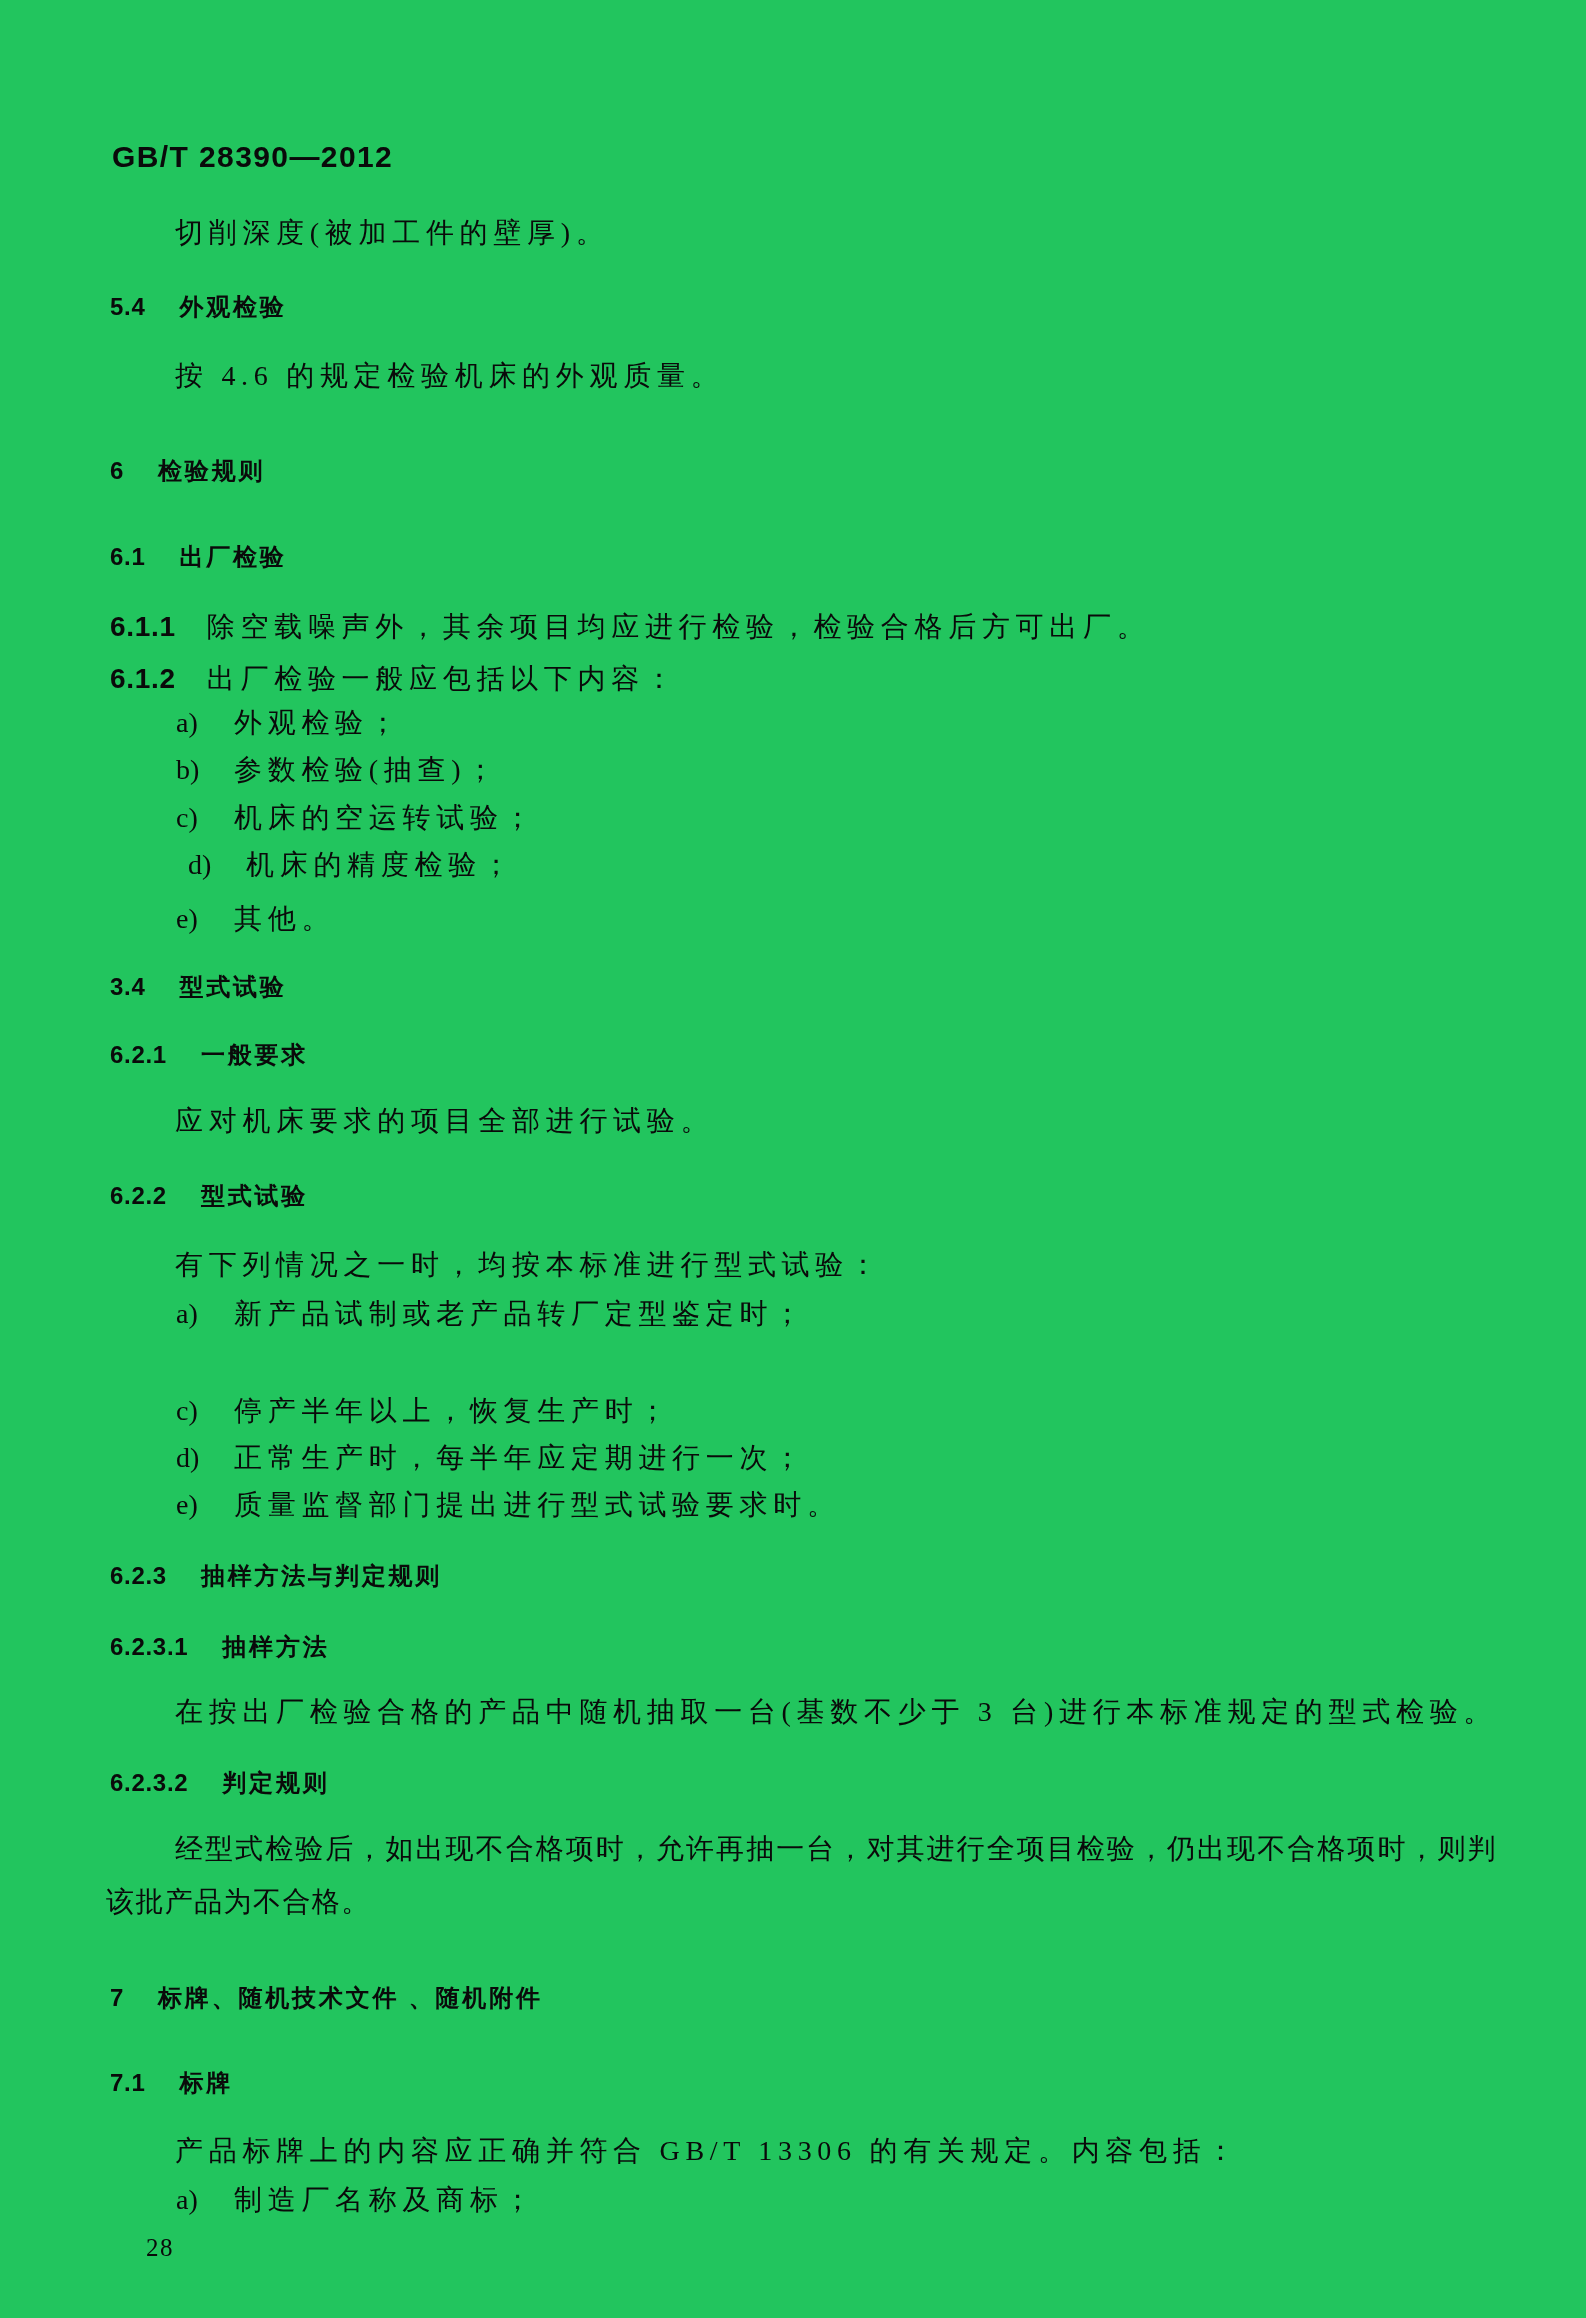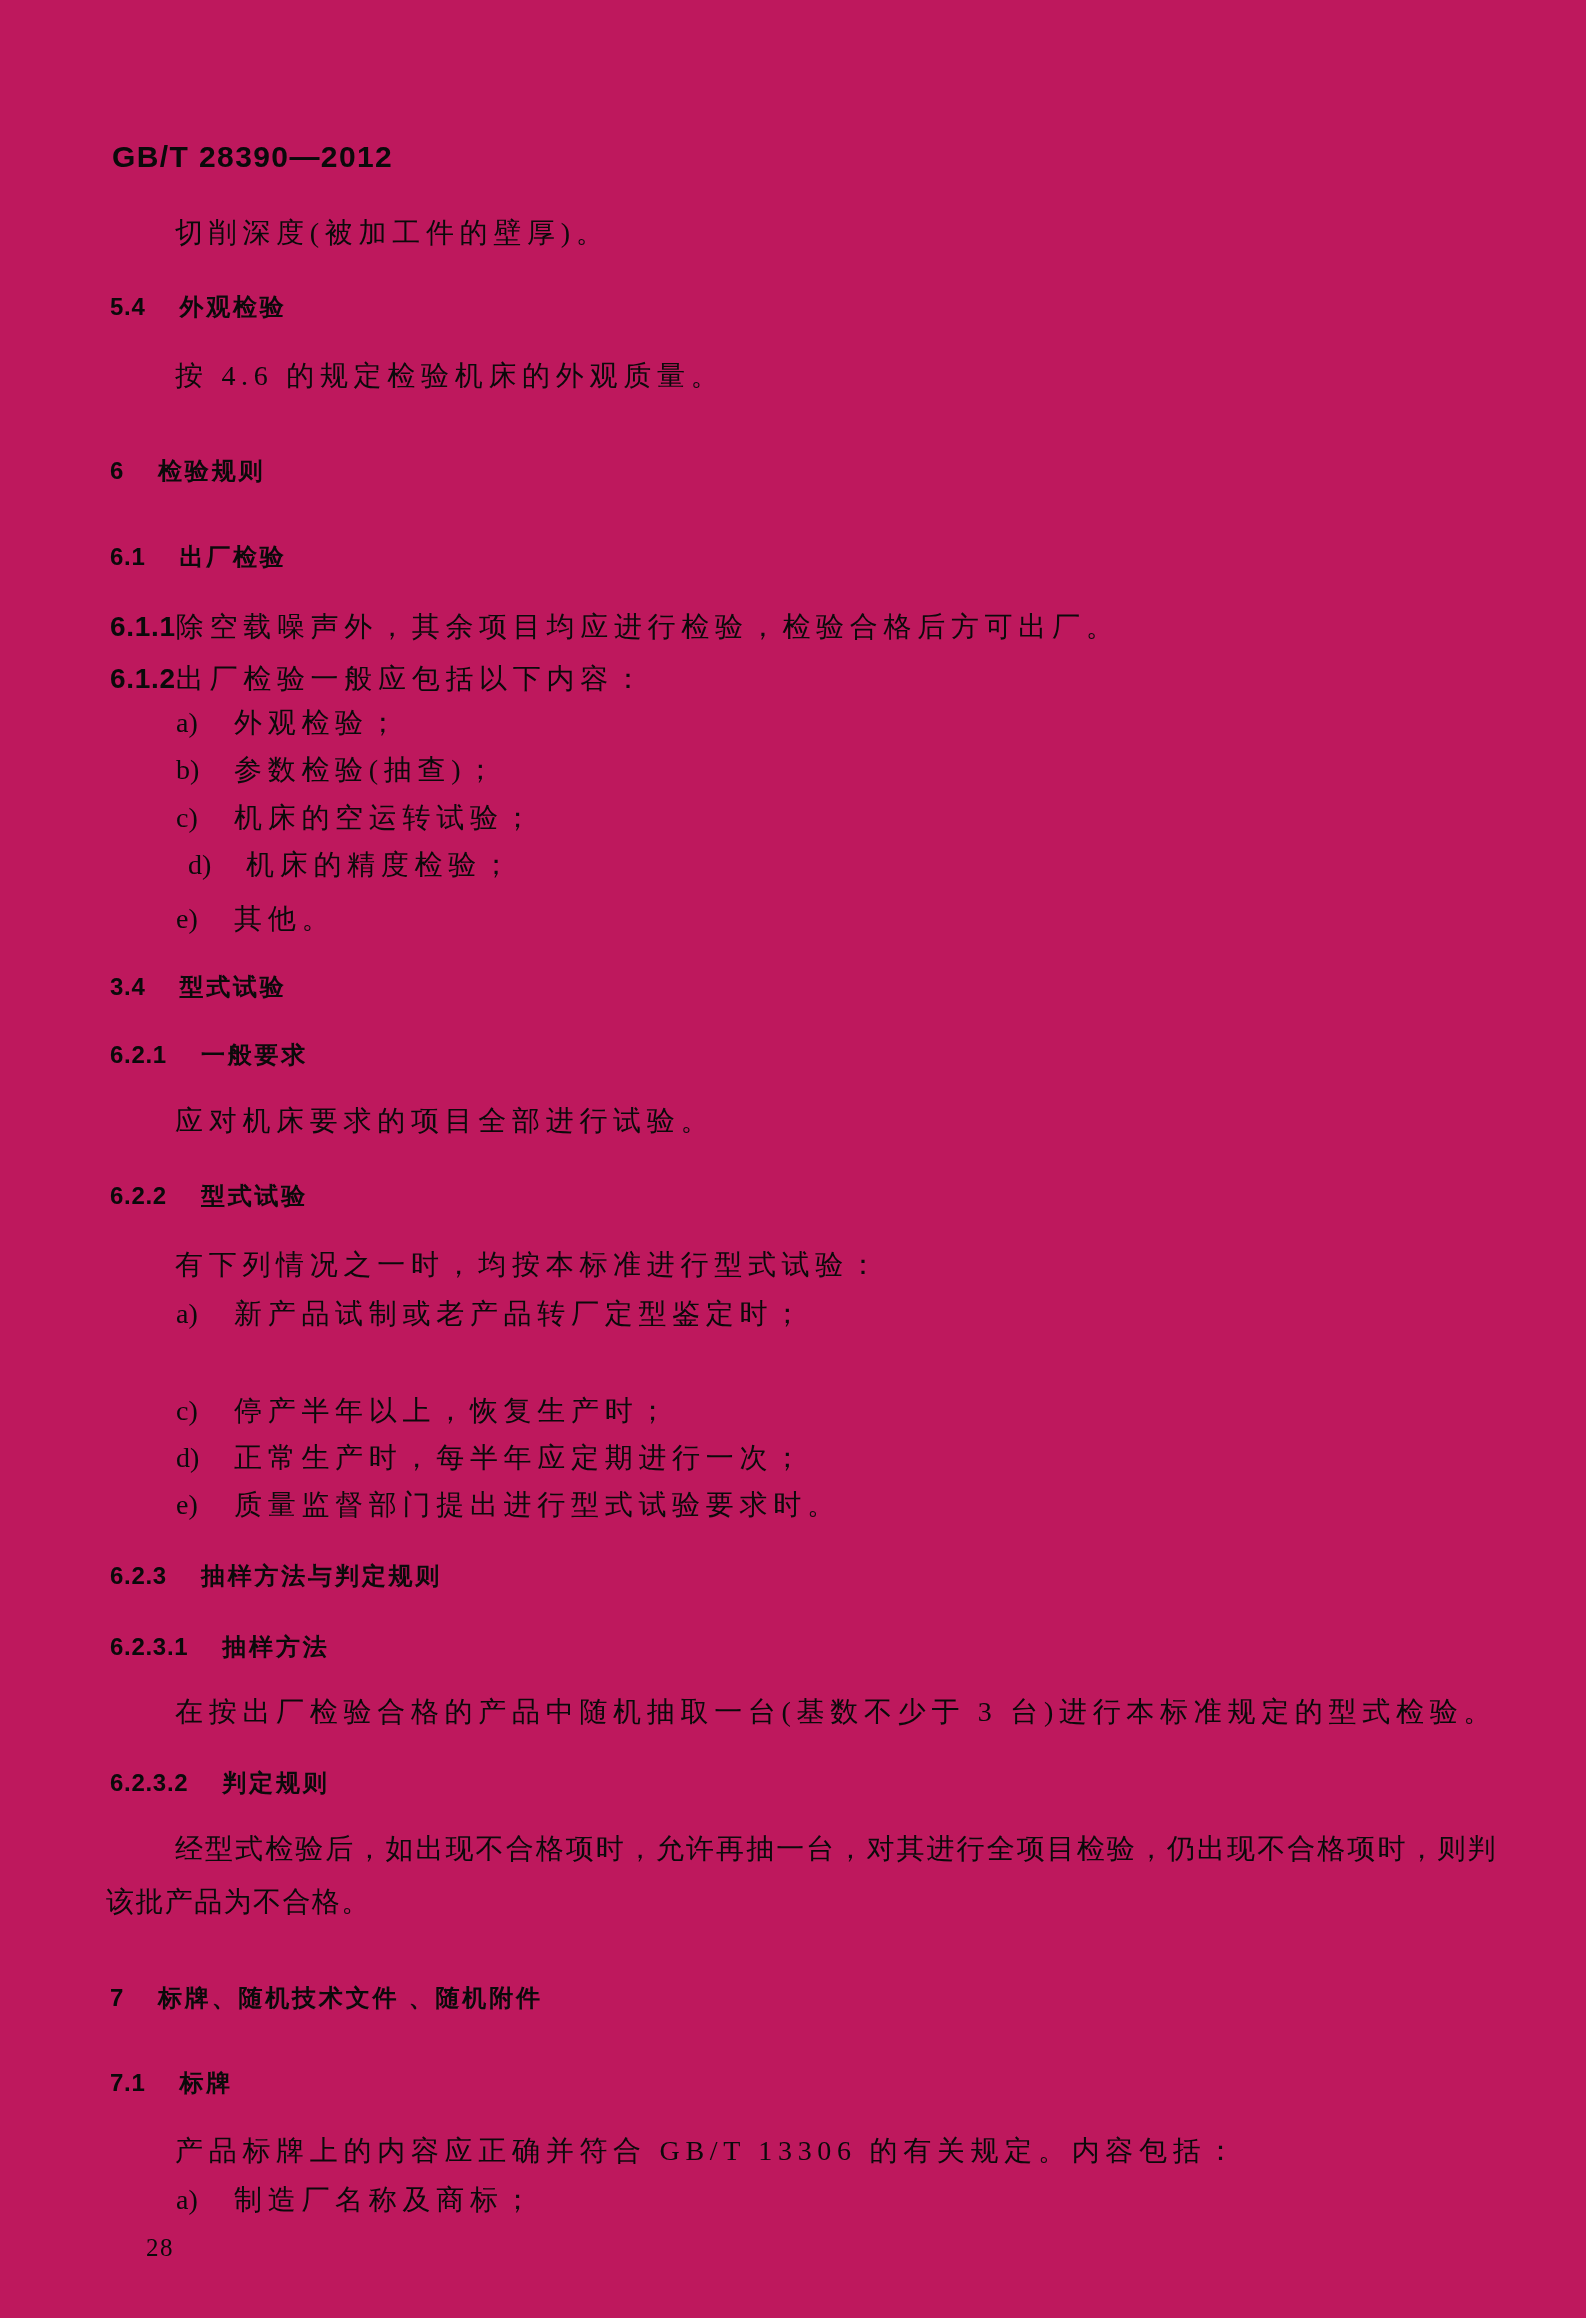--- a/index.html
+++ b/index.html
@@ -1,21 +1,21 @@
 <!DOCTYPE html>
 <html style="font-size:11.3px"><head>
 <meta charset="utf-8">
 <style>
   * { margin: 0; padding: 0; box-sizing: border-box; }
   html, body { background: #ffffff; }
   .page {
     position: relative;
     width: 1586px;
     height: 2319px;
-    background: #be185d;
+    background: #22c55e;
     color: #0a0a0a;
     overflow: hidden;
   }
   
   .doc-code {
     position: absolute;
     font-family: "Liberation Sans", "DejaVu Sans", sans-serif;
     font-weight: bold;
     font-size: 30px;
     line-height: 35px;
@@ -38,20 +38,21 @@
     font-family: "Liberation Serif", "DejaVu Serif", serif;
     font-size: 28px;
     line-height: 35px;
     letter-spacing: 5.7px;
     white-space: nowrap;
   }
   .clause .cnum {
     font-family: "Liberation Sans", "DejaVu Sans", sans-serif;
     font-weight: bold;
     letter-spacing: 0.7px;
+    margin-right: 31px;
   }
   .li .marker { display: inline-block; width: 58px; letter-spacing: 0; }
   .wrap {
     white-space: normal;
     text-align: justify;
     text-indent: 69px;
     line-height: 53px;
     letter-spacing: 1.4px;
   }
   .pageno { font-size: 25px; letter-spacing: 1.4px; }

